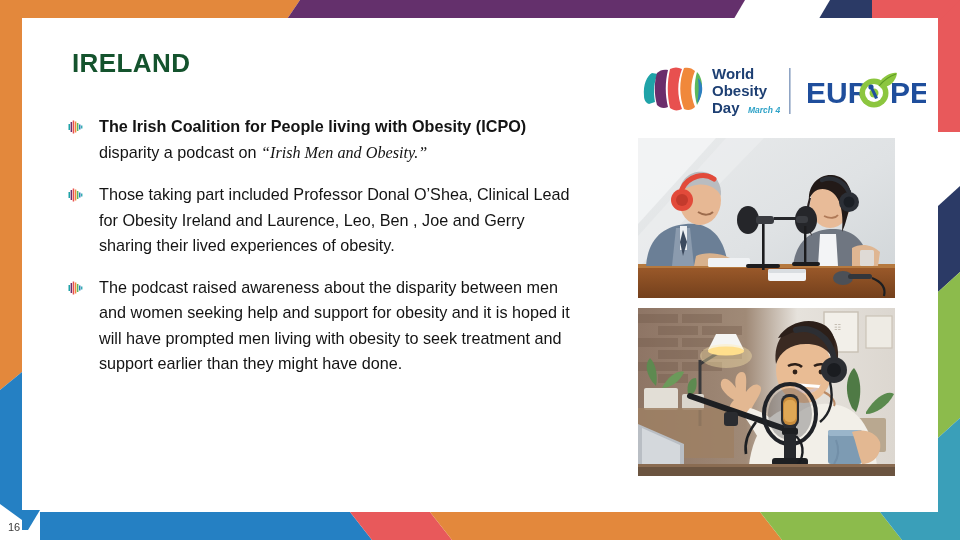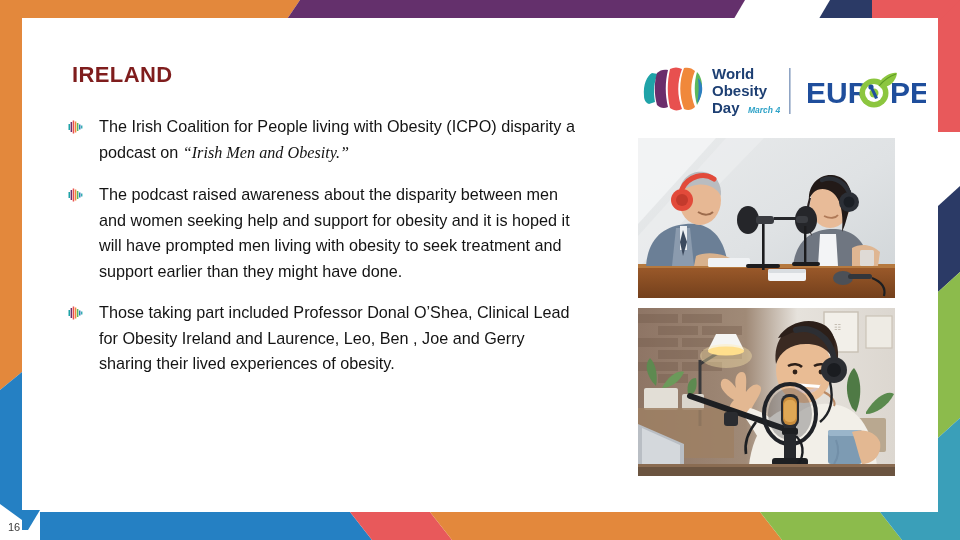--- a/index.html
+++ b/index.html
@@ -13,41 +13,41 @@
   #deco-layer svg{position:absolute;top:0;left:0;}
 
   
   #card{
     position:absolute;left:22px;top:18px;width:916px;height:492px;
     background:#ffffff;
   }
 
   
   #title{
-    position:absolute;left:72px;top:62px;
-    font-size:22px;font-weight:bold;letter-spacing:.4px;
-    color:#7f1d1d;font-family:"Liberation Sans", sans-serif;
+    position:absolute;left:72px;top:48px;
+    font-size:26px;font-weight:bold;letter-spacing:.4px;
+    color:#14532d;font-family:"Liberation Sans", sans-serif;
   }
 
   
   #body{
     position:absolute;left:68px;top:114px;width:512px;
     color:#141414;
   }
   .bullet-row{display:flex;align-items:flex-start;margin-bottom:16px;}
   .bullet-row:last-child{margin-bottom:0;}
   .bullet-mark{
     flex:0 0 auto;width:15px;height:14px;margin-top:6px;margin-right:16px;
   }
   .bullet-text{
     flex:1 1 auto;
     font-size:16.2px;line-height:25.5px;
     font-family:"Liberation Sans", sans-serif;
   }
-  .b{font-weight:normal;}
+  .b{font-weight:bold;}
   .i{font-style:italic;font-family:Liberation Serif, serif;}
 
   
   #logo{position:absolute;left:638px;top:50px;width:288px;height:58px;margin-top:12px;}
   #logo svg{display:block;}
 
   
   .photo{position:absolute;overflow:hidden;background:#d9d9d9;}
   #photo-top{left:638px;top:138px;width:257px;height:160px;}
   #photo-bottom{left:638px;top:308px;width:257px;height:168px;}
@@ -161,36 +161,36 @@
         <svg width="15" height="14" viewBox="0 0 15 14">
           <rect x="0.5" y="4" width="1.5" height="6" fill="#1fa3a8"></rect>
           <rect x="2.6" y="2" width="1.5" height="10" fill="#6b2d6b"></rect>
           <rect x="4.7" y="0.5" width="1.5" height="13" fill="#e8504f"></rect>
           <rect x="6.8" y="1.5" width="1.5" height="11" fill="#f0883b"></rect>
           <rect x="8.9" y="3" width="1.5" height="8" fill="#5cb85c"></rect>
           <rect x="11" y="4.5" width="1.5" height="5" fill="#2d7fc1"></rect>
           <rect x="13.1" y="5.5" width="1.3" height="3" fill="#1fa3a8"></rect>
         </svg>
       </span>
-      <span class="bullet-text">The podcast raised awareness about the disparity between men and women seeking help and support for obesity and it is hoped it will have prompted men living with obesity to seek treatment and support earlier than they might have done.</span>
+      <span class="bullet-text">Those taking part included Professor Donal O’Shea, Clinical Lead for Obesity Ireland and Laurence, Leo, Ben , Joe and Gerry sharing their lived experiences of obesity.</span>
     </div>
 
     <div class="bullet-row">
       <span class="bullet-mark">
         <svg width="15" height="14" viewBox="0 0 15 14">
           <rect x="0.5" y="4" width="1.5" height="6" fill="#1fa3a8"></rect>
           <rect x="2.6" y="2" width="1.5" height="10" fill="#6b2d6b"></rect>
           <rect x="4.7" y="0.5" width="1.5" height="13" fill="#e8504f"></rect>
           <rect x="6.8" y="1.5" width="1.5" height="11" fill="#f0883b"></rect>
           <rect x="8.9" y="3" width="1.5" height="8" fill="#5cb85c"></rect>
           <rect x="11" y="4.5" width="1.5" height="5" fill="#2d7fc1"></rect>
           <rect x="13.1" y="5.5" width="1.3" height="3" fill="#1fa3a8"></rect>
         </svg>
       </span>
-      <span class="bullet-text">Those taking part included Professor Donal O’Shea, Clinical Lead for Obesity Ireland and Laurence, Leo, Ben , Joe and Gerry sharing their lived experiences of obesity.</span>
+      <span class="bullet-text">The podcast raised awareness about the disparity between men and women seeking help and support for obesity and it is hoped it will have prompted men living with obesity to seek treatment and support earlier than they might have done.</span>
     </div>
 
   </div>
 
   <div class="photo" id="photo-top">
     <svg viewBox="0 0 257 160" preserveAspectRatio="none">
       <defs>
         <linearGradient id="wallA" x1="0" y1="0" x2="1" y2="1">
           <stop offset="0%" stop-color="#e9ebec"></stop>
             <stop offset="55%" stop-color="#dfe2e4"></stop>

